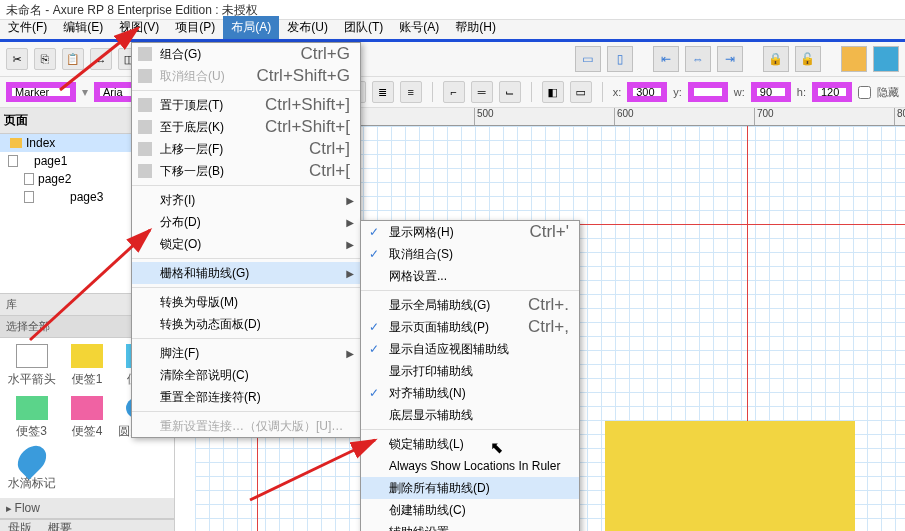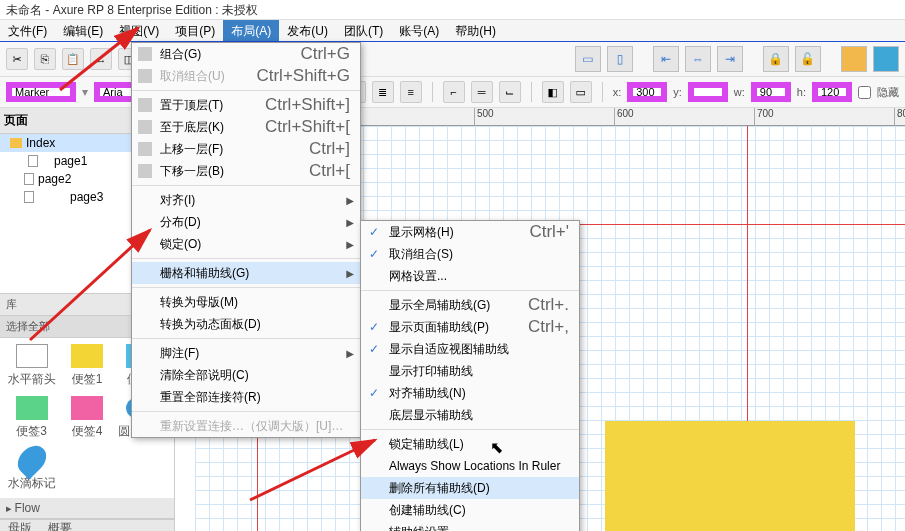--- a/index.html
+++ b/index.html
@@ -1,18 +1,18 @@
 <!DOCTYPE html>
 <html><head>
   <meta charset="utf-8">
   <style>
     * { margin:0; padding:0; box-sizing:border-box; font-family:"Microsoft YaHei","SimSun",sans-serif; font-size:12px; }
     body { background:#f0f0f0; width:905px; height:531px; overflow:hidden; position:relative; }
     .titlebar { background:#fff; height:20px; padding:2px 6px; color:#333; border-bottom:1px solid #ddd; }
-    .menubar { background:#f5f5f5; height:22px; display:flex; border-bottom:1px solid #1d4ed8; }
+    .menubar { background:#f5f5f5; height:22px; display:flex; border-bottom:3px solid #1d4ed8;align-items:flex-end; }
     .menubar .mi { padding:3px 8px; cursor:default; }
     .menubar .mi.open { background:#3b7fc4; color:#fff; }
     .toolbar1, .toolbar2 { background:#f7f7f7; display:flex; align-items:center; padding:4px 6px; border-bottom:1px solid #ddd; gap:6px; }
     .tbtn { width:22px; height:22px; background:#eaeaea; border:1px solid #ccc; border-radius:2px; display:flex; align-items:center; justify-content:center; font-size:11px; }
     .sep { width:1px; height:20px; background:#ccc; margin:0 4px; }
     .tinput { width:40px; height:20px; border:6px solid #d946ef; padding:0 3px; font-size:11px; }
     .tlabel { font-size:11px; color:#555; }
     .main { display:flex; height:calc(531px - 108px); }
     .left { width:175px; background:#fff; display:flex; flex-direction:column; border-right:1px solid #ccc; }
     .panel-tab { background:#e8e8e8; padding:4px; display:flex; gap:8px; border-bottom:1px solid #ccc; font-size:11px; color:#555; }
@@ -130,21 +130,21 @@
 <div class="main">
   <div class="left">
     <div class="panel-tab">
       <span class="active">页面</span>
     </div>
     <div class="tree" id="tree">
         <div class="tree-item sel" style="padding-left: 10px;">
           <span class="folder-ico"></span>
           <span>Index</span>
         </div>
-        <div class="tree-item" style="padding-left: 28px; gap: 16px;">
+        <div class="tree-item" style="padding-left: 8px; gap: 16px;">
           <span class="page-ico"></span>
           <span>page1</span>
         </div>
         <div class="tree-item" style="padding-left: 24px;">
           <span class="page-ico"></span>
           <span>page2</span>
         </div>
         <div class="tree-item" style="padding-left: 24px; gap: 36px;">
           <span class="page-ico"></span>
           <span>page3</span>

